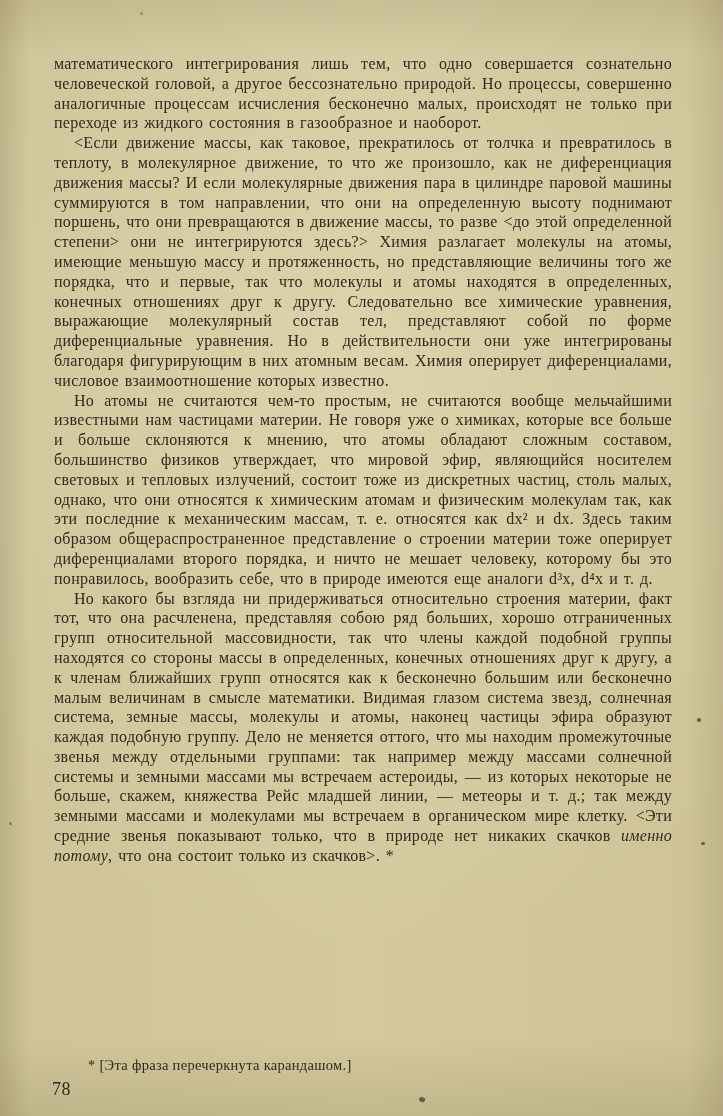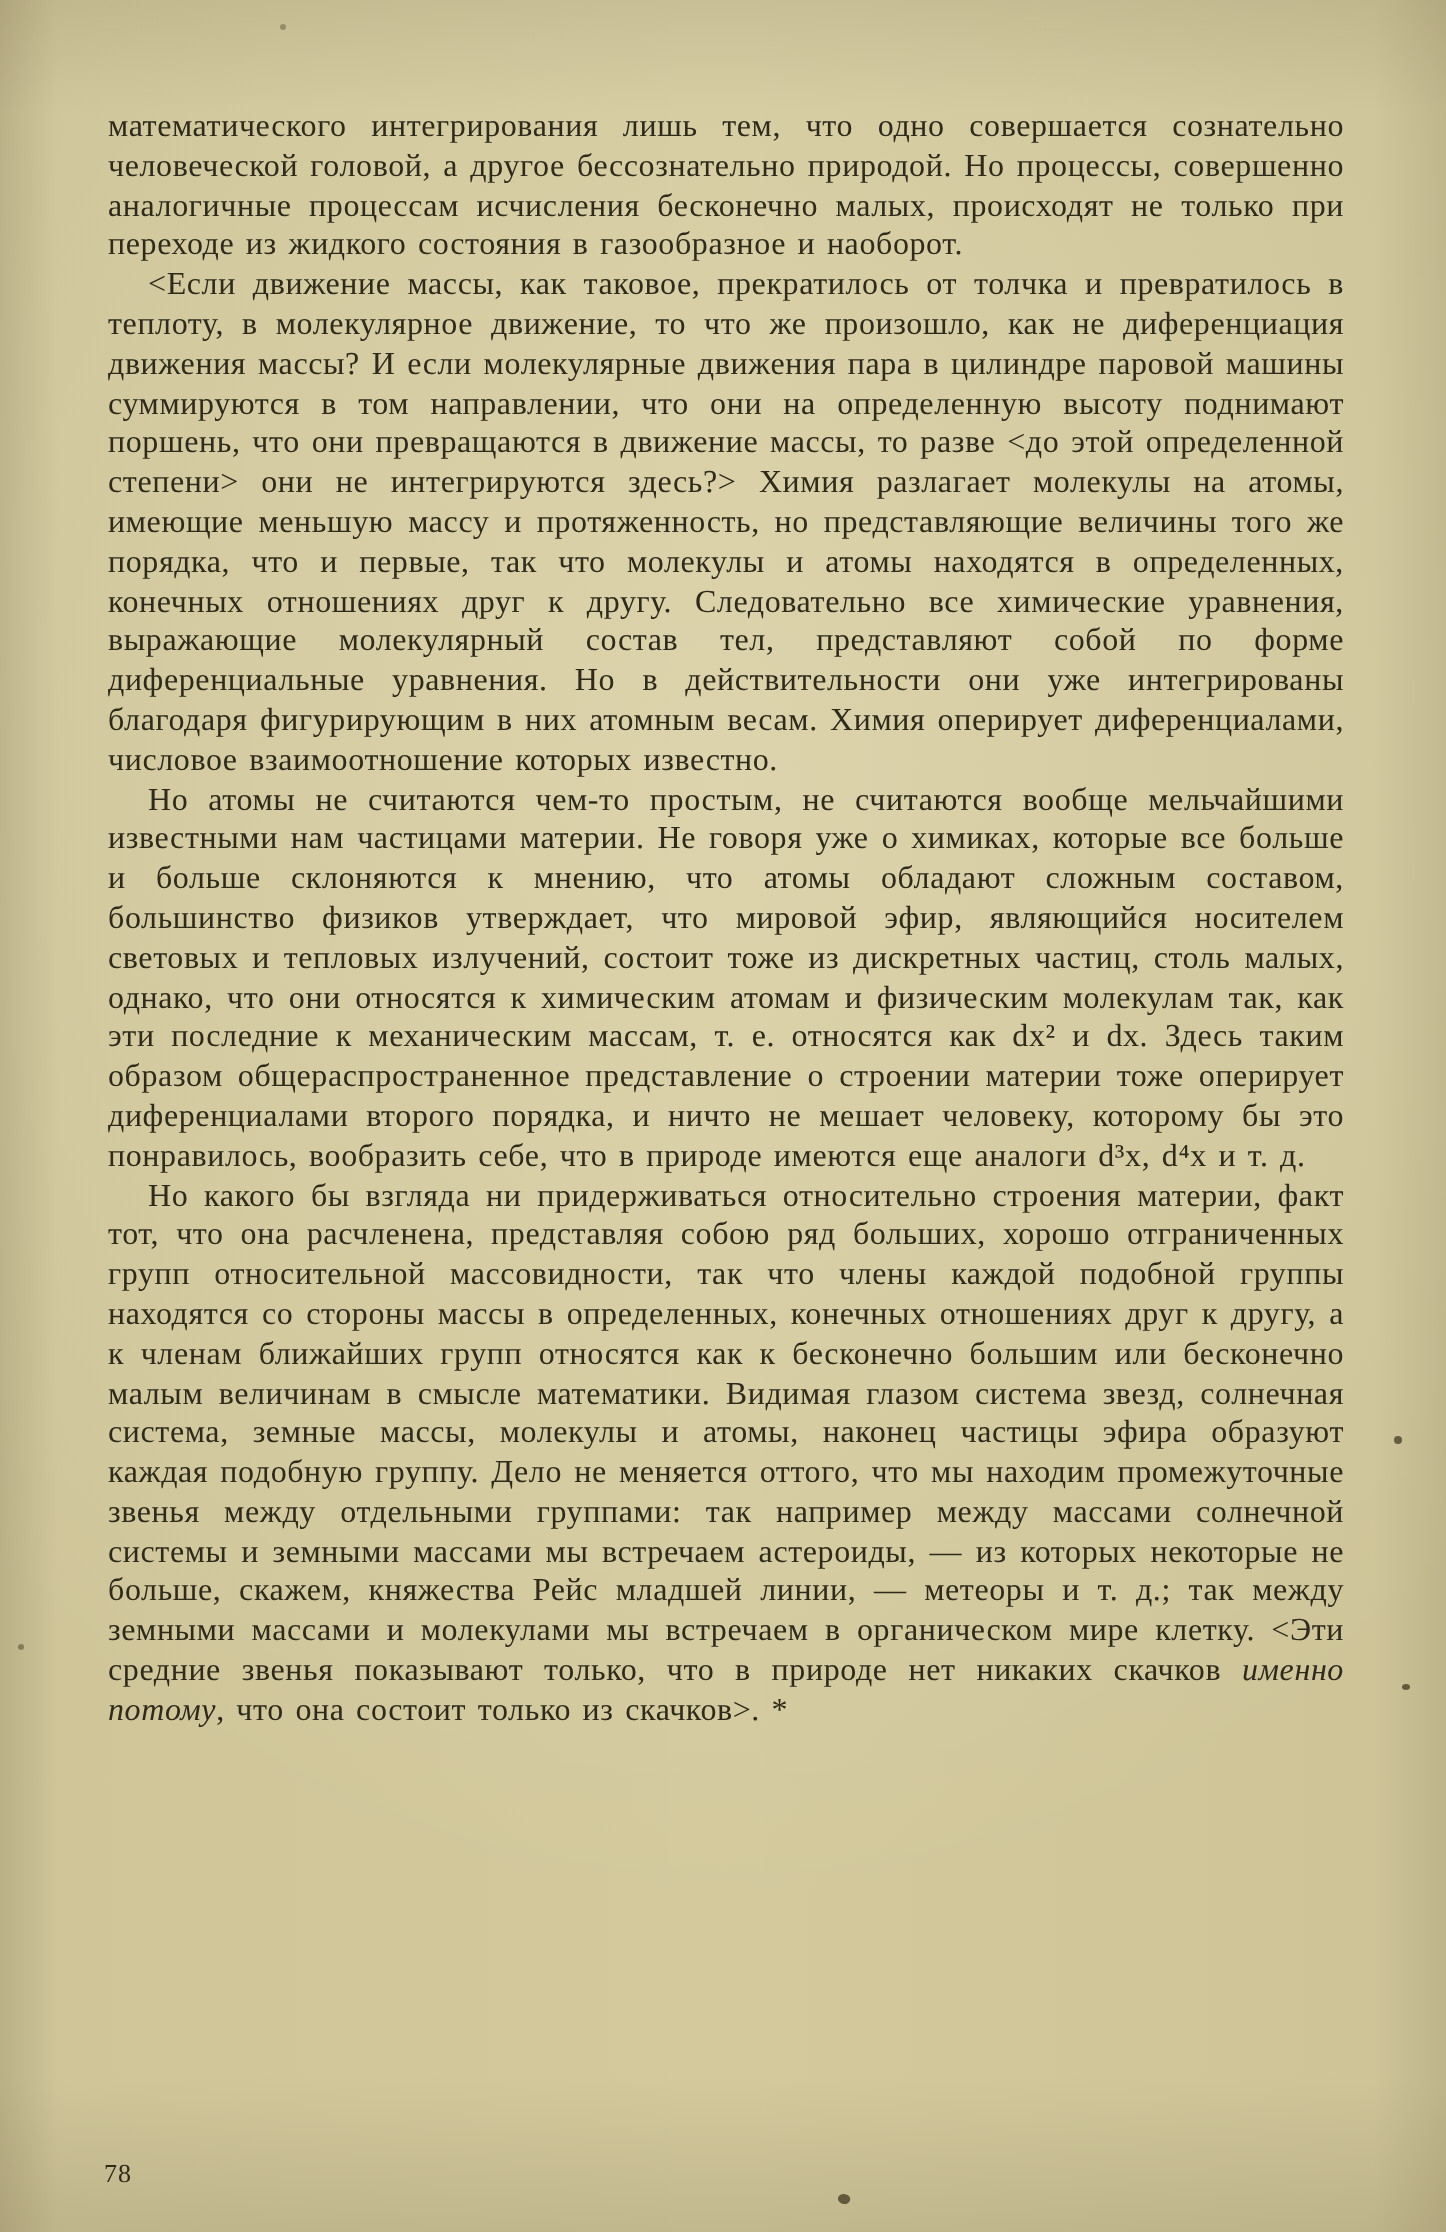--- a/index.html
+++ b/index.html
@@ -35,21 +35,21 @@
   .para em { font-style:italic; }
   .footnote {
     position:absolute; left:88px; top:1057px;
     color:#2e2a1c;
     font-size:14.5px;
     letter-spacing:0.3px;
   }
   .page-number {
     position:absolute; left:52px; top:1079px;
     color:#2e2a1c;
-    font-size:13px;
+    font-size:18px;
     letter-spacing:0.5px;
   }
   .speck { position:absolute; background:#4a412a; border-radius:50%; opacity:0.8; }
   .speck.s1 { left:697px; top:718px; width:4px; height:4px; }
   .speck.s2 { left:701px; top:842px; width:4px; height:3px; }
   .speck.s3 { left:419px; top:1097px; width:6px; height:5px; transform:rotate(25deg); border-radius:60% 40% 55% 45%; }
   .speck.s4 { left:9px; top:822px; width:3px; height:3px; opacity:0.5; }
   .speck.s5 { left:140px; top:12px; width:3px; height:3px; opacity:0.4; }
 </style>
 </head>
@@ -57,20 +57,21 @@
 
 <div class="page">
 
   <div class="text-block">
     <p class="para no-indent">математического интегрирования лишь тем, что одно совершается сознательно человеческой головой, а другое бессознательно природой. Но процессы, совершенно аналогичные процессам исчисления бесконечно малых, происходят не только при переходе из жидкого состояния в газообразное и наоборот.</p>
     <p class="para">&lt;Если движение массы, как таковое, прекратилось от толчка и превратилось в теплоту, в молекулярное движение, то что же произошло, как не диференциация движения массы? И если молекулярные движения пара в цилиндре паровой машины суммируются в том направлении, что они на определенную высоту поднимают поршень, что они превращаются в движение массы, то разве &lt;до этой определенной степени&gt; они не интегрируются здесь?&gt; Химия разлагает молекулы на атомы, имеющие меньшую массу и протяженность, но представляющие величины того же порядка, что и первые, так что молекулы и атомы находятся в определенных, конечных отношениях друг к другу. Следовательно все химические уравнения, выражающие молекулярный состав тел, представляют собой по форме диференциальные уравнения. Но в действительности они уже интегрированы благодаря фигурирующим в них атомным весам. Химия оперирует диференциалами, числовое взаимоотношение которых известно.</p>
     <p class="para">Но атомы не считаются чем-то простым, не считаются вообще мельчайшими известными нам частицами материи. Не говоря уже о химиках, которые все больше и больше склоняются к мнению, что атомы обладают сложным составом, большинство физиков утверждает, что мировой эфир, являющийся носителем световых и тепловых излучений, состоит тоже из дискретных частиц, столь малых, однако, что они относятся к химическим атомам и физическим молекулам так, как эти последние к механическим массам, т. е. относятся как dx² и dx. Здесь таким образом общераспространенное представление о строении материи тоже оперирует диференциалами второго порядка, и ничто не мешает человеку, которому бы это понравилось, вообразить себе, что в природе имеются еще аналоги d³x, d⁴x и т. д.</p>
     <p class="para gap-top"><span>Но какого бы взгляда ни придерживаться относительно строения материи, факт тот, что она расчленена, представляя собою ряд больших, хорошо отграниченных групп относительной массовидности, так что члены каждой подобной группы находятся со стороны массы в определенных, конечных отношениях друг к другу, а к членам ближайших групп относятся как к бесконечно большим или бесконечно малым величинам в смысле математики. Видимая глазом система звезд, солнечная система, земные массы, молекулы и атомы, наконец частицы эфира образуют каждая подобную группу. Дело не меняется оттого, что мы находим промежуточные звенья между отдельными группами: так например между массами солнечной системы и земными массами мы встречаем астероиды, — из которых некоторые не больше, скажем, княжества Рейс младшей линии, — метеоры и т. д.; так между земными массами и молекулами мы встречаем в органическом мире клетку. &lt;Эти средние звенья показывают только, что в природе нет никаких скачков </span><em>именно потому</em><span>, что она состоит только из скачков&gt;. *</span></p>
   </div>
 
+  <div class="footnote">* [Эта фраза перечеркнута карандашом.]</div>
 
   <div class="page-number">78</div>
 
   <span class="speck s1"></span>
   <span class="speck s2"></span>
   <span class="speck s3"></span>
   <span class="speck s4"></span>
   <span class="speck s5"></span>
 
 </div>

